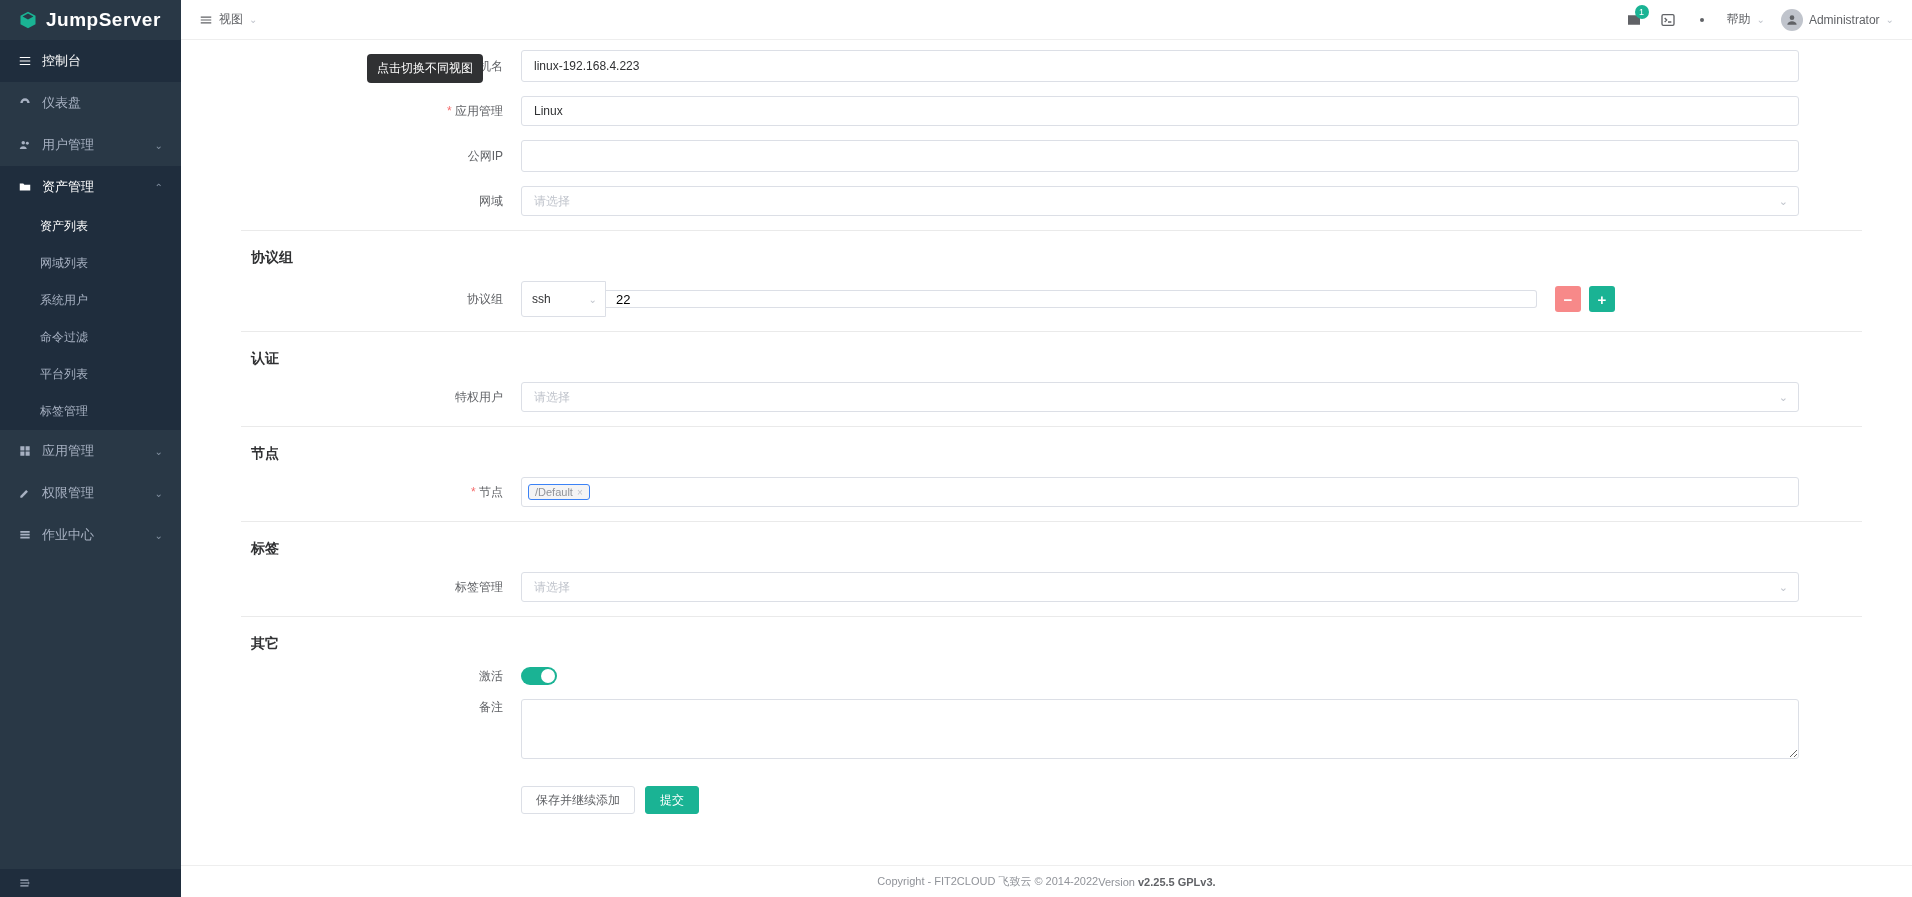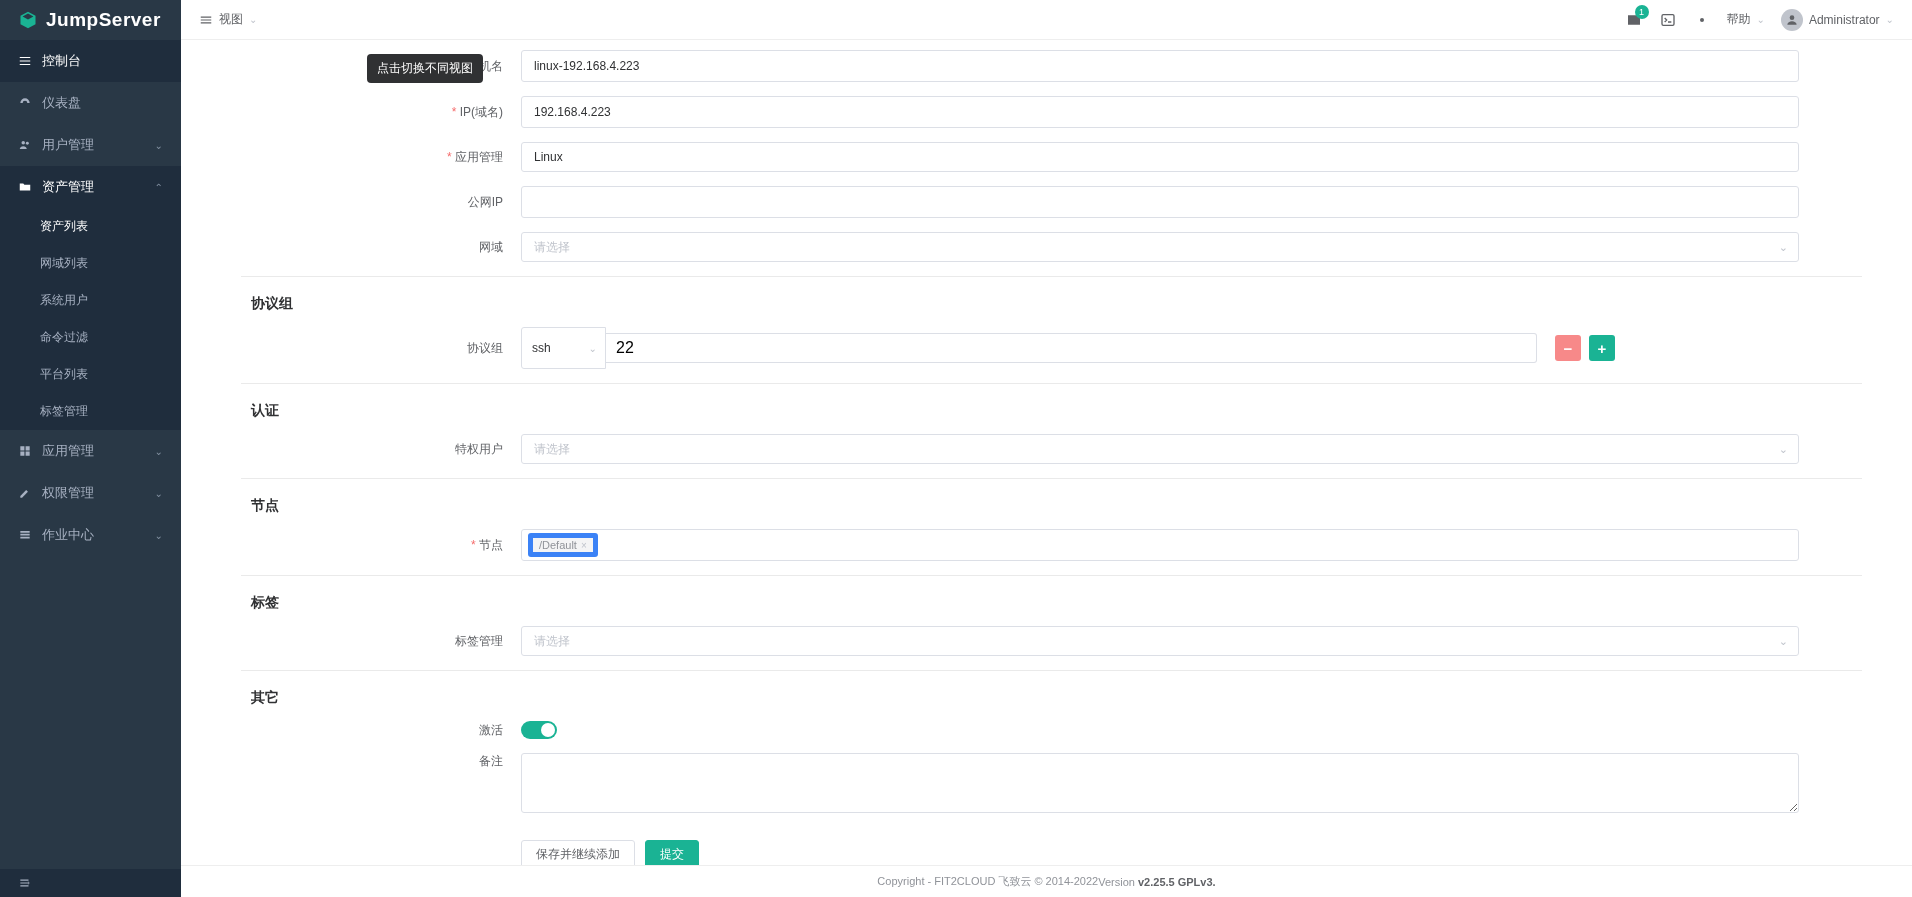--- a/index.html
+++ b/index.html
@@ -45,29 +45,29 @@
 .form-row.tall { align-items: flex-start; }
 .form-label { width: 280px; text-align: right; padding-right: 18px; color: #606266; font-size: 12px; }
 .required::before { content: "* "; color: #f56c6c; }
 .form-control { flex: 1; max-width: 1278px; }
 .input { width: 100%; height: 30px; border: 1px solid #dcdfe6; border-radius: 3px; padding: 15px 12px; font-size: 12px; color: #303133; outline: none; }
 .input::placeholder { color: #c0c4cc; }
 .select { width: 100%; height: 30px; border: 1px solid #dcdfe6; border-radius: 3px; padding: 0 30px 0 12px; font-size: 12px; color: #c0c4cc; position: relative; display: flex; align-items: center; cursor: pointer; }
 .select.has-value { color: #303133; }
 .select .caret { position: absolute; right: 10px; color: #c0c4cc; font-size: 11px; }
 .proto-row { display: flex; align-items: center; gap: 0; }
-.proto-select { width: 85px; height: 42px; border: 1px solid #dcdfe6; border-radius: 3px 0 0 3px; padding: 0 24px 0 10px; font-size: 12px; display: flex; align-items: center; position: relative; cursor: pointer; }
+.proto-select { width: 85px; height: 36px; border: 1px solid #dcdfe6; border-radius: 3px 0 0 3px; padding: 0 24px 0 10px; font-size: 12px; display: flex; align-items: center; position: relative; cursor: pointer; }
 .proto-select .caret { position: absolute; right: 8px; color: #c0c4cc; font-size: 10px; }
-.proto-port { flex: 1; max-width: 931px; height: 30px; border: 1px solid #dcdfe6; border-left: none; border-radius: 0 3px 3px 0; padding: 4px 10px; font-size: 16px; outline: none; }
+.proto-port { flex: 1; max-width: 931px; height: 18px; border: 1px solid #dcdfe6; border-left: none; border-radius: 0 3px 3px 0; padding: 4px 10px; font-size: 13px; outline: none; }
 .proto-actions { display: flex; gap: 8px; margin-left: 18px; }
 .sq-btn { width: 26px; height: 26px; border-radius: 3px; display: flex; align-items: center; justify-content: center; color: #fff; cursor: pointer; font-size: 15px; font-weight: 700; }
 .sq-btn.minus { background: #f78989; }
 .sq-btn.plus { background: #1ab394; }
 .tag-select { width: 100%; min-height: 30px; border: 1px solid #dcdfe6; border-radius: 3px; padding: 3px 30px 3px 6px; position: relative; display: flex; align-items: center; flex-wrap: wrap; gap: 4px; cursor: pointer; }
-.tag-chip { background: #f4f4f5; border: 5px solid #3b82f6; border-radius: 3px; padding: 1px 6px; font-size: 11px; color: #909399; display: inline-flex; align-items: center; gap: 4px; }
+.tag-chip { background: #f4f4f5; border: 1px solid #3b82f6; border-radius: 3px; padding: 1px 6px; font-size: 11px; color: #909399; display: inline-flex; align-items: center; gap: 4px; }
 .tag-chip .x { color: #c0c4cc; font-size: 10px; cursor: pointer; }
 .toggle { width: 36px; height: 18px; border-radius: 10px; background: #1ab394; position: relative; cursor: pointer; }
 .toggle::after { content: ""; width: 14px; height: 14px; background: #fff; border-radius: 50%; position: absolute; right: 2px; top: 2px; }
 .textarea { width: 100%; height: 60px; border: 1px solid #dcdfe6; border-radius: 3px; padding: 8px 12px; font-size: 12px; resize: vertical; outline: none; font-family: inherit; }
 .btn-row { display: flex; gap: 10px; margin-top: 10px; }
 .btn { height: 28px; padding: 0 14px; border-radius: 3px; font-size: 12px; cursor: pointer; display: inline-flex; align-items: center; }
 .btn.default { background: #fff; border: 1px solid #dcdfe6; color: #606266; }
 .btn.primary { background: #1ab394; border: 1px solid #1ab394; color: #fff; }
 
 
@@ -199,24 +199,20 @@
         </span>
       </div>
     </div>
     <div class="tooltip">点击切换不同视图</div>
 
     <div class="content">
       <div class="form">
         <div class="form-row">
           <label class="form-label required">主机名</label>
           <div class="form-control"><input class="input" value="linux-192.168.4.223" style=""></div>
-        </div>
-        <div class="form-row">
-          <label class="form-label required">IP(域名)</label>
-          <div class="form-control"><input class="input" value="192.168.4.223" style=""></div>
         </div>
         <div class="form-row">
           <label class="form-label required">应用管理</label>
           <div class="form-control">
             <div class="select has-value">
               <span>Linux</span>
             </div>
           </div>
         </div>
         <div class="form-row">

